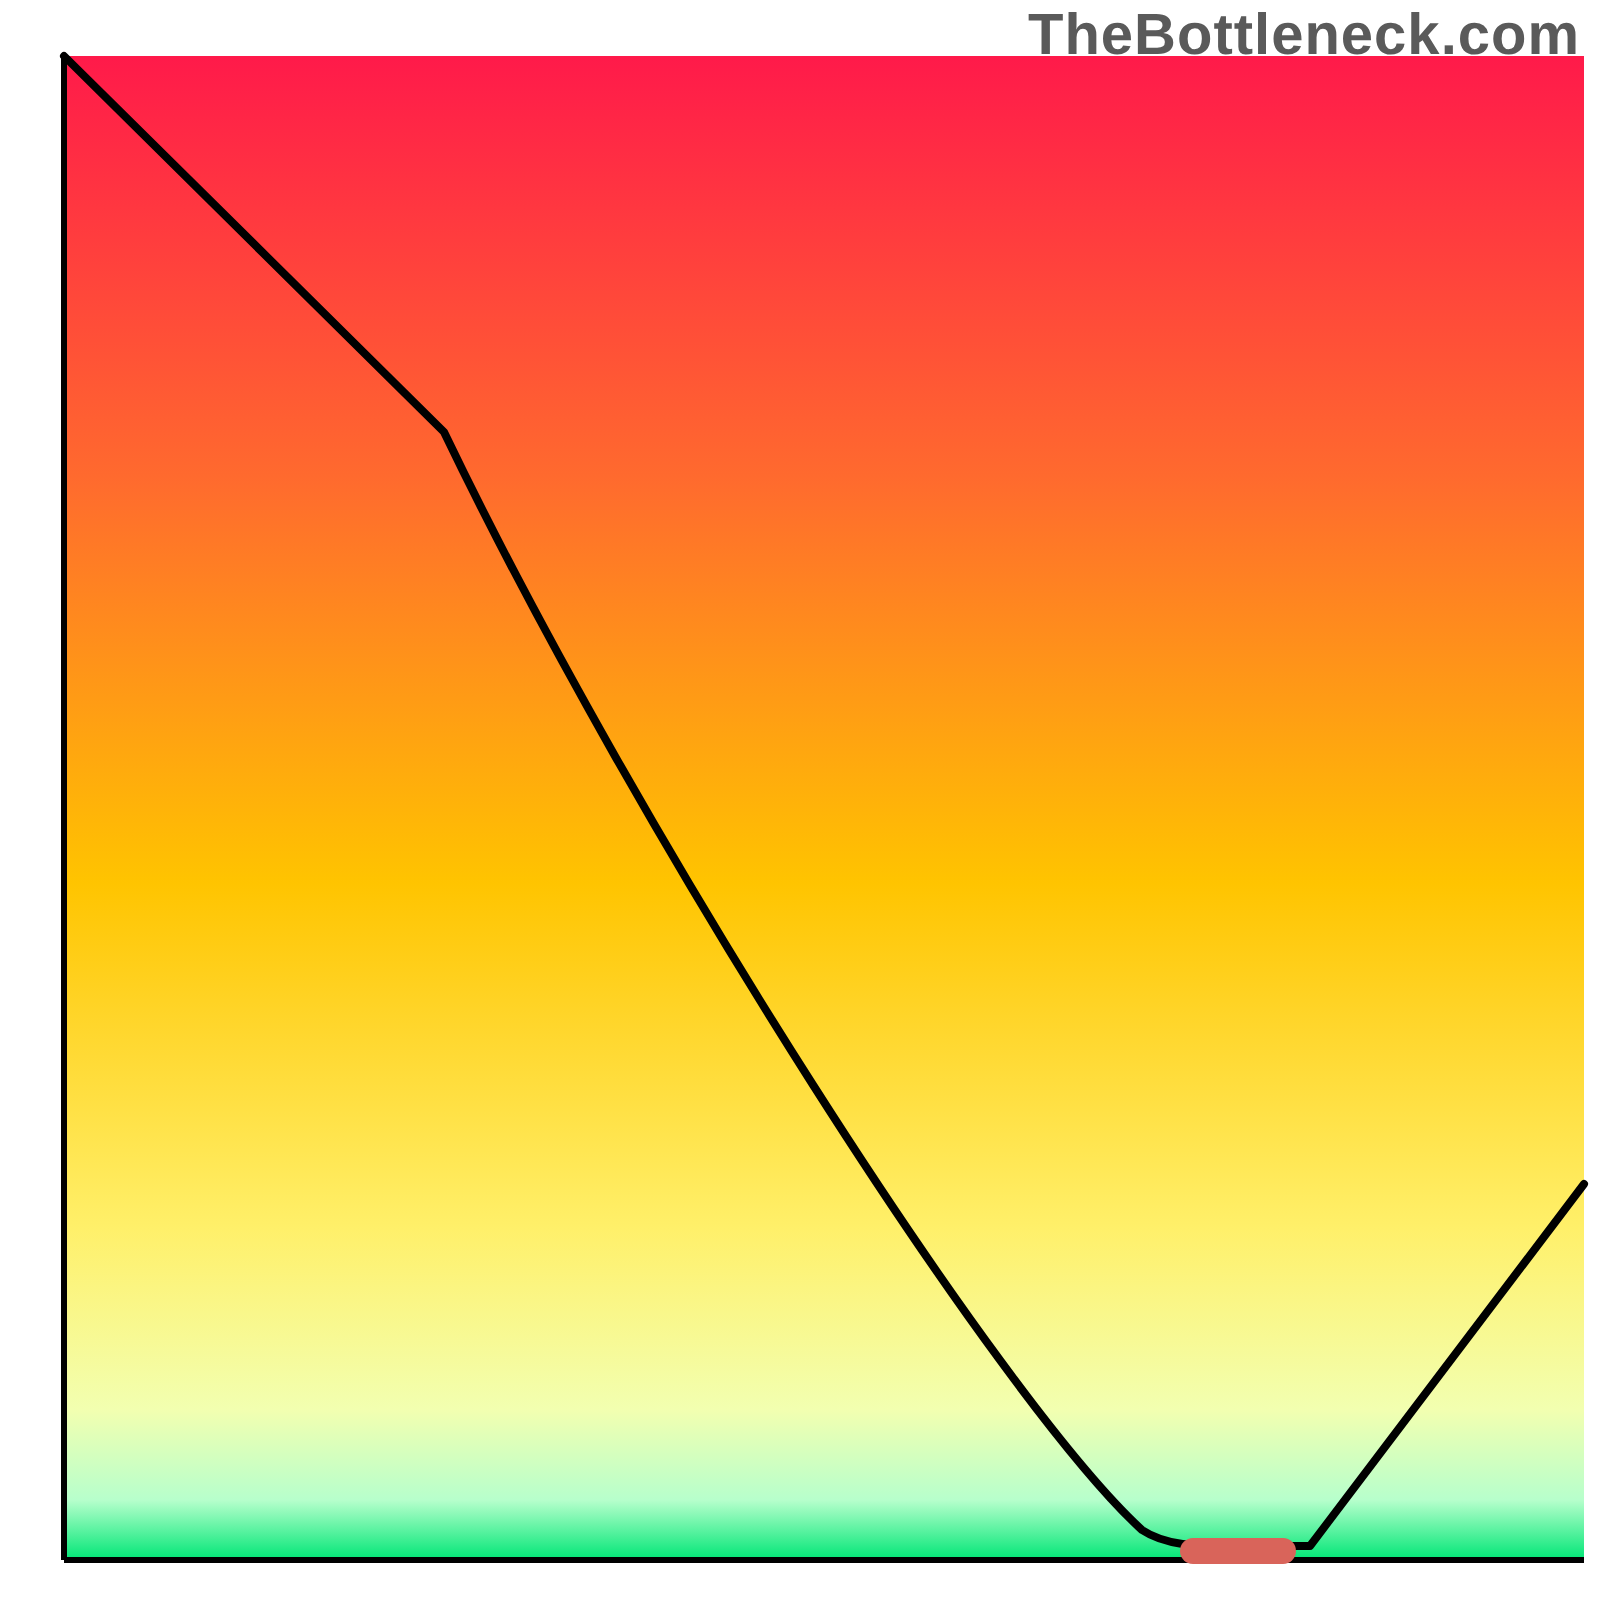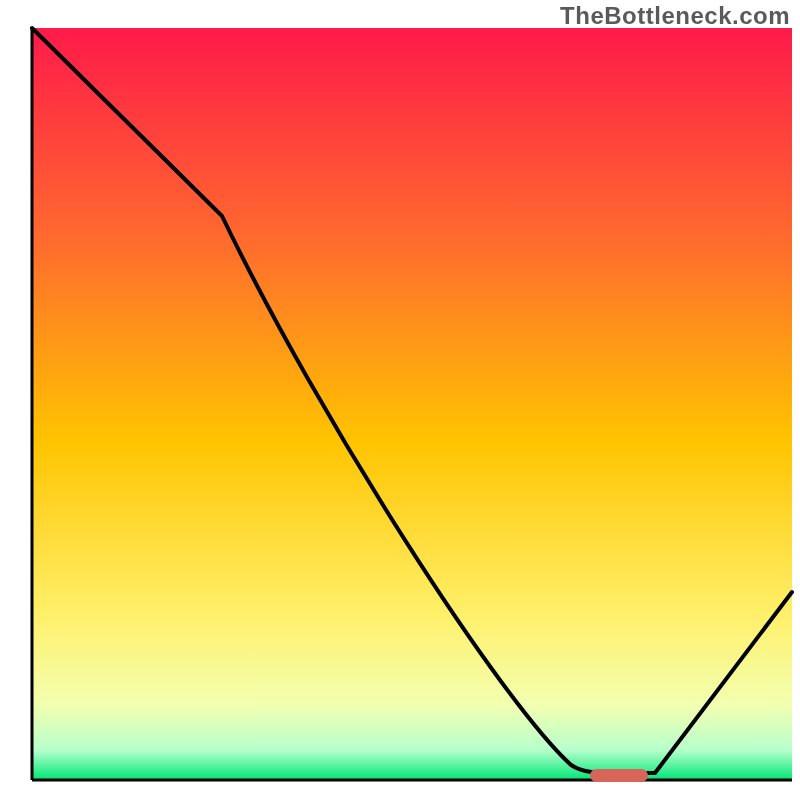--- a/index.html
+++ b/index.html
@@ -16,21 +16,21 @@
     height: 800px;
   }
   svg {
     display: block;
   }
   .watermark {
     position: absolute;
     top: 2px;
     right: 10px;
     font-family: Arial, Helvetica, sans-serif;
-    font-size: 24px;
+    font-size: 29px;
     font-weight: 700;
     color: #5a5a5a;
     letter-spacing: 0.5px;
   }
 </style>
 </head>
 <body>
 
 <div class="chart-wrap">
 

